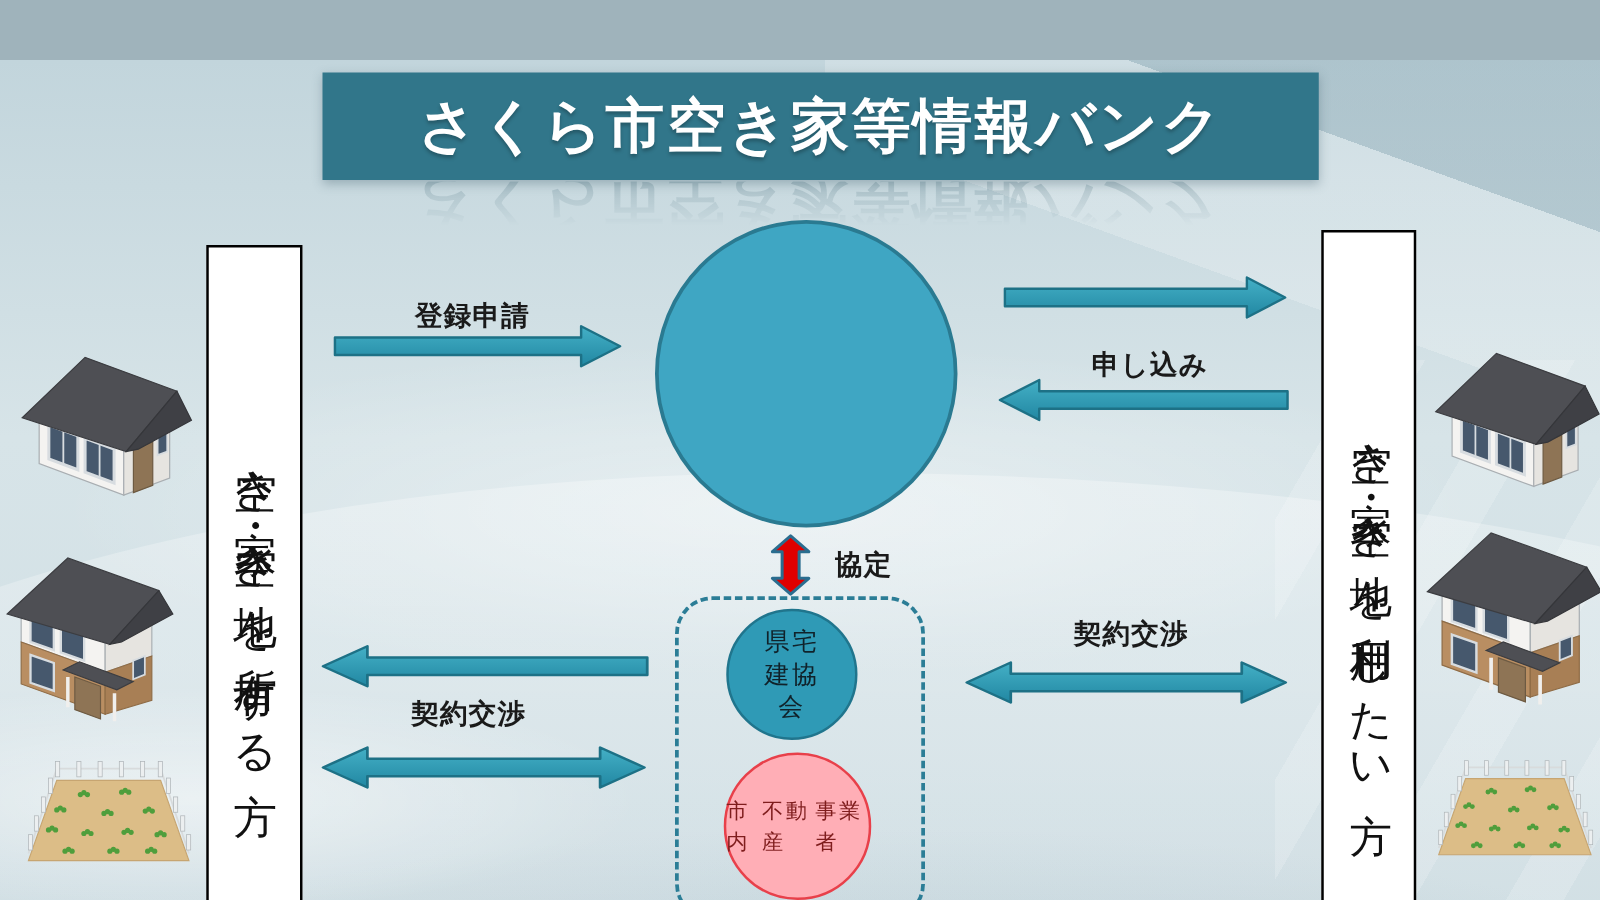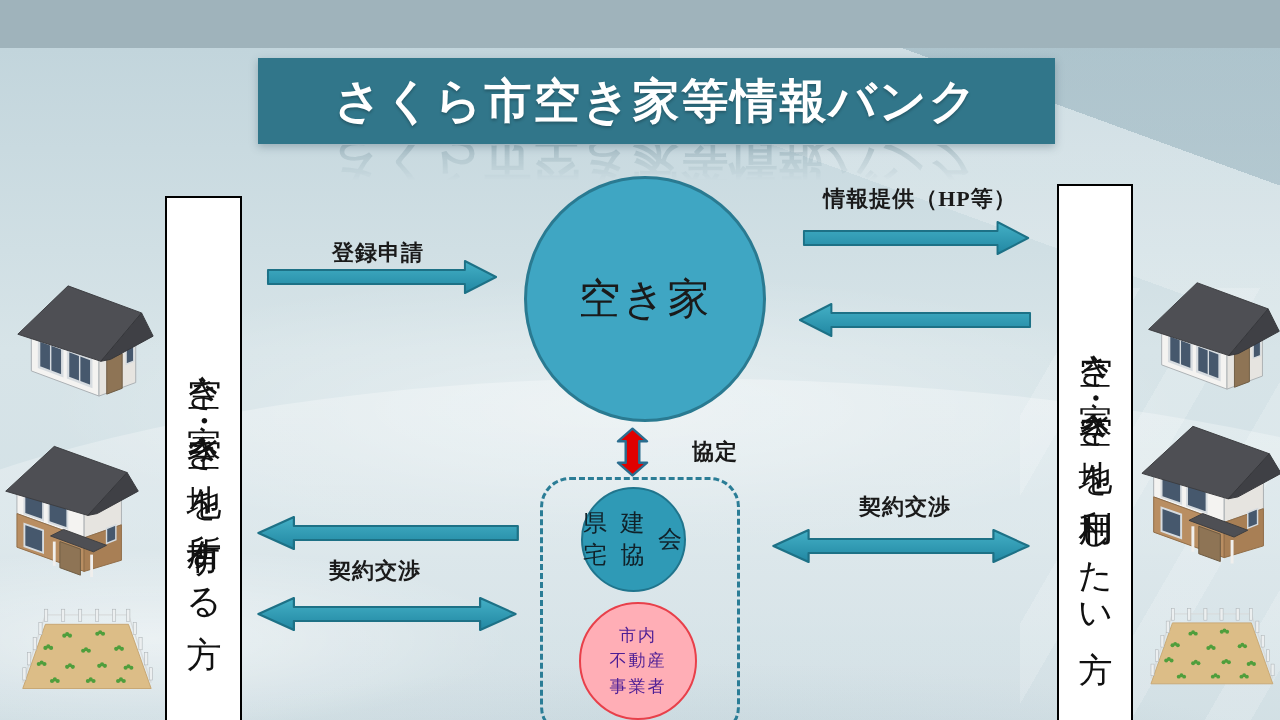--- a/index.html
+++ b/index.html
@@ -54,26 +54,26 @@
   .flow-label{position:absolute;color:var(--text,#1a1a1a);font-size:22px;font-weight:600;
     text-align:center;white-space:nowrap;letter-spacing:1px;}
   .arrow{position:absolute;}
   .arrow-poly{fill:url(#gradArrow);stroke:var(--arrow_border,#1d7186);stroke-width:2;stroke-linejoin:round;}
   .agree-poly{fill:var(--agreement_arrow,#e00000);stroke:#2a6d8f;stroke-width:2.5;stroke-linejoin:round;}
   
   .partner-box{position:absolute;left:540px;top:429px;width:200px;height:260px;
     border:3px dashed var(--dashed_border,#2b7d96);border-radius:30px;}
   .assoc-circle{position:absolute;left:581px;top:439px;width:105px;height:105px;border-radius:50%;
     background:var(--association_fill,#2f9ab6);border:2.5px solid var(--association_border,#20758d);
-    display:flex;flex-direction:row;align-items:center;justify-content:center;
-    color:#10222a;font-size:24px;font-weight:500;line-height:1.3;letter-spacing:2px;}
+    display:flex;flex-direction:column;align-items:center;justify-content:center;
+    color:#10222a;font-size:20px;font-weight:500;line-height:1.3;letter-spacing:2px;}
   .realtor-circle{position:absolute;left:579px;top:554px;width:118px;height:118px;border-radius:50%;
     background:var(--realtor_fill,#ffaeb6);border:2px solid var(--realtor_border,#e8404a);
-    display:flex;flex-direction:column;align-items:center;justify-content:center;
-    color:#4c1d95;font-size:17px;font-weight:500;line-height:1.5;letter-spacing:2px;}
+    display:flex;flex-direction:row;align-items:center;justify-content:center;
+    color:#7f1d1d;font-size:17px;font-weight:500;line-height:1.5;letter-spacing:2px;}
   .illus{position:absolute;}
   .defs-holder{position:absolute;width:0;height:0;overflow:hidden;}
 </style>
 </head>
 <body>
 
 <div id="canvas">
 
   <div class="bg-streak-tr"></div>
   <div class="bg-soft"></div>
@@ -179,28 +179,27 @@
       <use href="#sym-house2"></use>
     </svg>
   <svg class="illus" style="left:1142px;top:548px;width:138px;height:112px">
       <use href="#sym-field"></use>
     </svg>
 
   <div class="vpanel vpanel-owner">空き家・空き地を所有する方</div>
   <div class="vpanel vpanel-user">空き家・空き地を利用したい方</div>
 
   <div class="bank-circle">
-    <span>空き家</span>
   </div>
 
   <div class="flow-label" style="left:268px;top:190px;width:220px">登録申請</div>
-  <div class="flow-label" style="left:795px;top:136px;width:250px">情報提供（HP等）</div>
+  <div class="flow-label" style="left:795px;top:229px;width:250px">申し込み</div>
   <div class="flow-label" style="left:255px;top:508px;width:240px">契約交渉</div>
   <div class="flow-label" style="left:785px;top:444px;width:240px">契約交渉</div>
-  <div class="flow-label" style="left:668px;top:389px;width:70px;text-align:right">協定</div>
+  <div class="flow-label" style="left:668px;top:389px;width:70px;text-align:left">協定</div>
 
   <svg class="arrow" style="left:266px;top:210px" width="234" height="38" viewBox="0 0 240 38" preserveAspectRatio="none">
     <polygon class="arrow-poly" points="2,12 204,12 204,3 236,19 204,35 204,26 2,26"></polygon>
     </svg>
   <svg class="arrow" style="left:802px;top:171px" width="230" height="38" viewBox="0 0 240 38" preserveAspectRatio="none">
     <polygon class="arrow-poly" points="2,12 204,12 204,3 236,19 204,35 204,26 2,26"></polygon>
     </svg>
   <svg class="arrow" style="left:796px;top:253px" width="236" height="38" viewBox="0 0 240 38" preserveAspectRatio="none">
     <polygon class="arrow-poly" points="238,12 36,12 36,3 4,19 36,35 36,26 238,26"></polygon>
     </svg>

